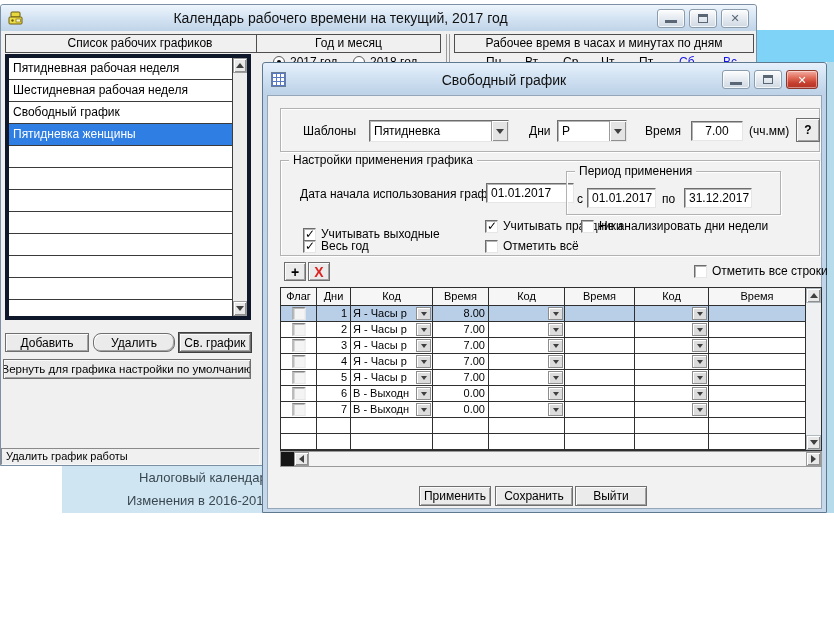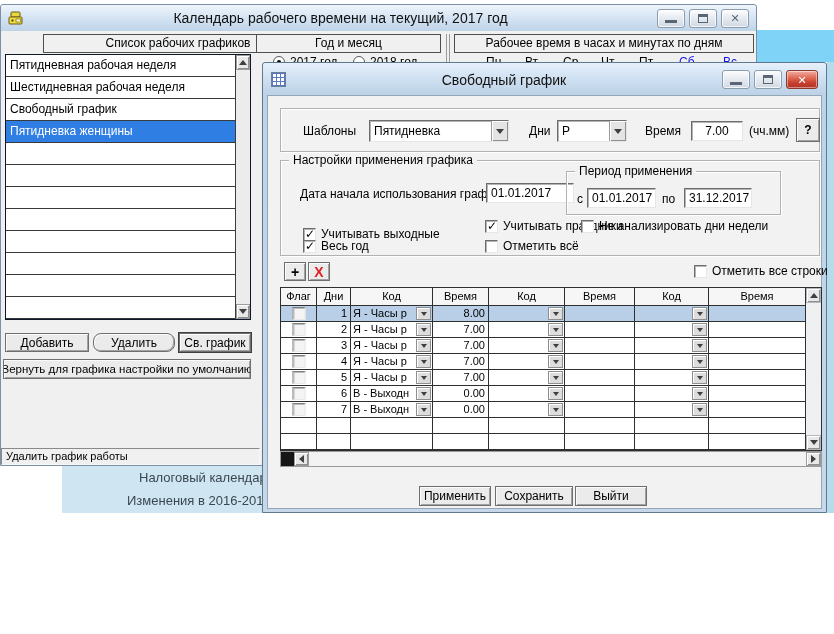--- a/index.html
+++ b/index.html
@@ -50,21 +50,21 @@
   .hdr-box { border:1px solid #4e4e4e; height:19px; line-height:17px; text-align:center; background:#f0f0f0; font-size:12px; white-space:nowrap; overflow:hidden; }
   .btn {
     background:#ebebeb; border:1px solid #6f6f6f;
     box-shadow:inset 1px 1px 0 #fbfbfb, inset -1px -1px 0 #a2a2a2;
     display:flex; align-items:center; justify-content:center;
     font-size:12px; white-space:nowrap; overflow:hidden; cursor:default;
   }
   .btn-default { box-shadow:inset 1px 1px 0 #fbfbfb, inset -1px -1px 0 #a2a2a2, 0 0 0 1px #3f3f3f; }
   .status { border:1px solid; border-color:#8a8a8a #f8f8f8 #f8f8f8 #8a8a8a; background:#f0f0f0; font-size:11px; line-height:14px; padding-left:4px; white-space:nowrap; overflow:hidden; }
 
-  .listbox { background:#fff; border:1px solid #0f172a; }
+  .listbox { background:#fff; border:4px solid #0f172a; }
   .list-rows { position:absolute; left:0; top:0; right:15px; bottom:0; overflow:hidden; }
   .list-item { height:22px; line-height:21px; border-bottom:1px solid #3a3a3a; padding-left:4px; font-size:12px; white-space:nowrap; overflow:hidden; }
   .list-item.sel { background:#2e7ee4; color:#fff; }
   .vscroll { position:absolute; right:0; top:0; bottom:0; width:15px; border-left:1px solid #3c3c3c; background:#ececec; }
   .sbtn {
     position:absolute; left:0; width:100%; height:15px; background:#e8e8e8;
     border:1px solid #9b9b9b; box-shadow:inset 1px 1px 0 #fff, inset -1px -1px 0 #8f8f8f;
     display:flex; align-items:center; justify-content:center;
   }
   .tri-up   { width:0; height:0; border-left:4px solid transparent; border-right:4px solid transparent; border-bottom:5px solid #3f3f3f; }
@@ -185,21 +185,21 @@
         <span class="gl-min"></span>
       </span>
     <span class="capbtn">
         <span class="gl-max"></span>
       </span>
     <span class="capbtn">
         <span class="gl-x"></span>
       </span>
   </div>
 
-  <div class="abs hdr-box" style="left:4px; top:29px; width:270px;margin-left:38px;">Список рабочих графиков</div>
+  <div class="abs hdr-box" style="left:4px; top:29px; width:270px;">Список рабочих графиков</div>
   <div class="abs listbox" style="left:4px; top:49px; width:246px; height:266px;">
     <div class="list-rows">
       <div class="list-item">Пятидневная рабочая неделя</div>
       <div class="list-item">Шестидневная рабочая неделя</div>
       <div class="list-item">Свободный график</div>
       <div class="list-item sel">Пятидневка женщины</div>
       <div class="list-item"></div>
       <div class="list-item"></div>
       <div class="list-item"></div>
       <div class="list-item"></div>

